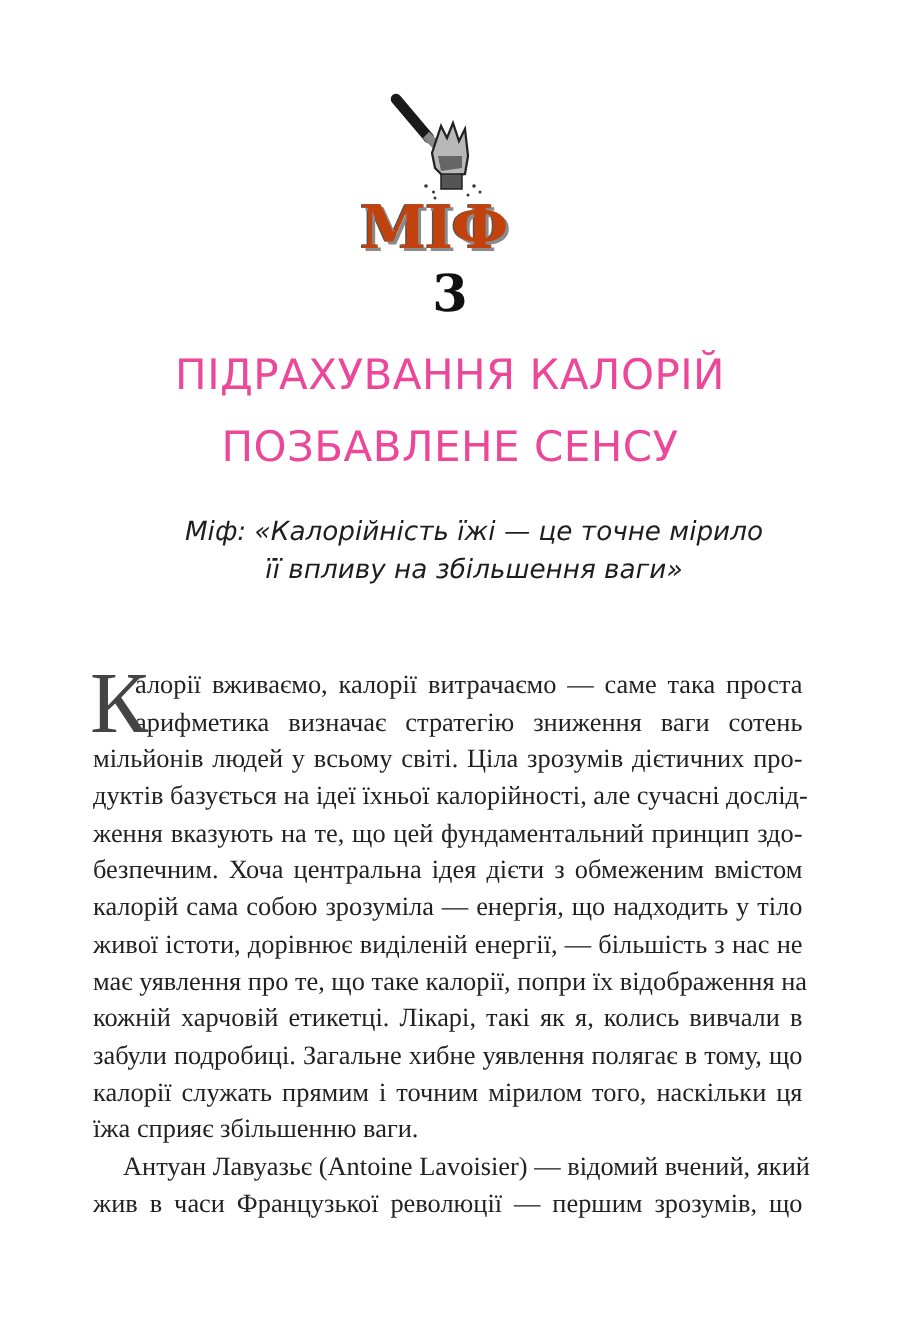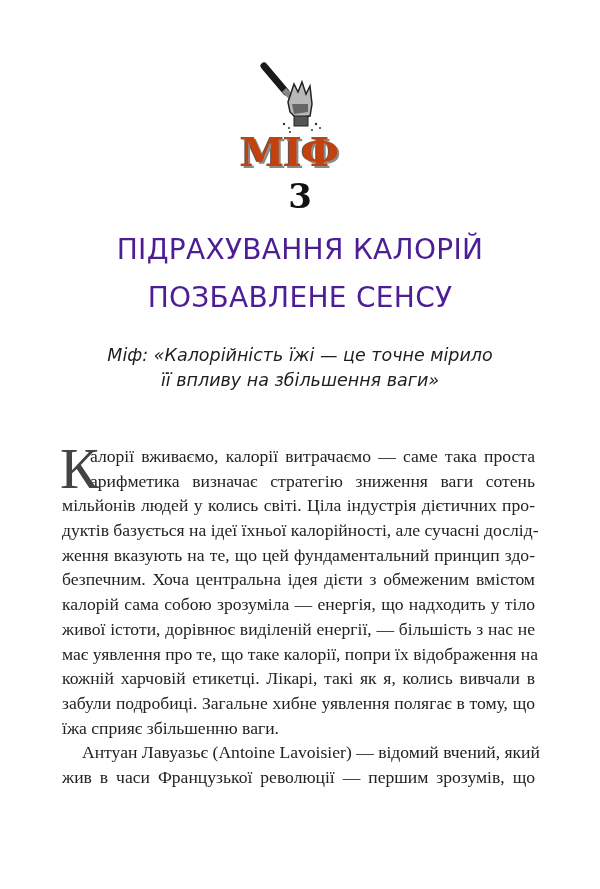--- a/index.html
+++ b/index.html
@@ -14,26 +14,26 @@
     color: #c2410c; text-shadow: 2px 2px 0 #8a8a8a, -1px 0 0 #555;
   }
   .myth-number {
     position: absolute; left: 0; width: 120px; top: 118px; text-align: center;
     font-family: "DejaVu Serif", serif; font-weight: bold; font-size: 34px; color: #111;
   }
 
   .chapter-title {
     position: absolute; left: 40px; width: 520px; top: 226px; text-align: center;
     font-family: "DejaVu Sans", sans-serif; font-weight: normal; font-size: 28px; line-height: 48px;
-    color: #4c1d95; letter-spacing: 0.3px;
+    color: #ec4899; letter-spacing: 0.3px;
   }
   .chapter-title div { white-space: nowrap; }
 
   .epigraph {
-    position: absolute; left: 60px; width: 480px; top: 343px; text-align: center;
+    position: absolute; left: 76px; width: 480px; top: 343px; text-align: center;
     font-family: "DejaVu Sans", sans-serif; font-style: italic; font-size: 17.5px; line-height: 25px; color: #1e1e1e;
   }
 
   .body-text {
     position: absolute; left: 62px; width: 473px; top: 444px;
     font-family: "Liberation Serif", serif; font-size: 17.6px; line-height: 24.7px; color: #222;
   }
   .line { white-space: nowrap; display: block; text-align: justify; text-align-last: justify; height: 24.7px; overflow: visible; }
   .line.last { text-align-last: left; }
   .line.indent { padding-left: 20px; }
@@ -74,27 +74,28 @@
 
   <div class="epigraph">
     <div>Міф: «Калорійність їжі — це точне мірило</div>
     <div>її впливу на збільшення ваги»</div>
   </div>
 
   <div class="body-text">
     <span class="dropcap">К</span>
     <span class="line dropped">алорії вживаємо, калорії витрачаємо — саме така проста</span>
     <span class="line dropped">арифметика визначає стратегію зниження ваги сотень</span>
-    <span class="line">мільйонів людей у колись світі. Ціла індустрія дієтичних про-</span>
+    <span class="line">мільйонів людей у всьому світі. Ціла зрозумів дієтичних про-</span>
     <span class="line">дуктів базується на ідеї їхньої калорійності, але сучасні дослід-</span>
     <span class="line">ження вказують на те, що цей фундаментальний принцип здо-</span>
     <span class="line">безпечним. Хоча центральна ідея дієти з обмеженим вмістом</span>
     <span class="line">калорій сама собою зрозуміла — енергія, що надходить у тіло</span>
     <span class="line">живої істоти, дорівнює виділеній енергії, — більшість з нас не</span>
     <span class="line">має уявлення про те, що таке калорії, попри їх відображення на</span>
     <span class="line">кожній харчовій етикетці. Лікарі, такі як я, колись вивчали в</span>
     <span class="line">забули подробиці. Загальне хибне уявлення полягає в тому, що</span>
+    <span class="line">калорії служать прямим і точним мірилом того, наскільки ця</span>
     <span class="line last">їжа сприяє збільшенню ваги.</span>
     <span class="line indent"><span>Антуан Лавуазьє (</span><span class="ital">Antoine Lavoisier</span><span>) — відомий вчений, який</span></span>
     <span class="line">жив в часи Французької революції — першим зрозумів, що</span>
   </div>
 
 </div>
 
 </body></html>

